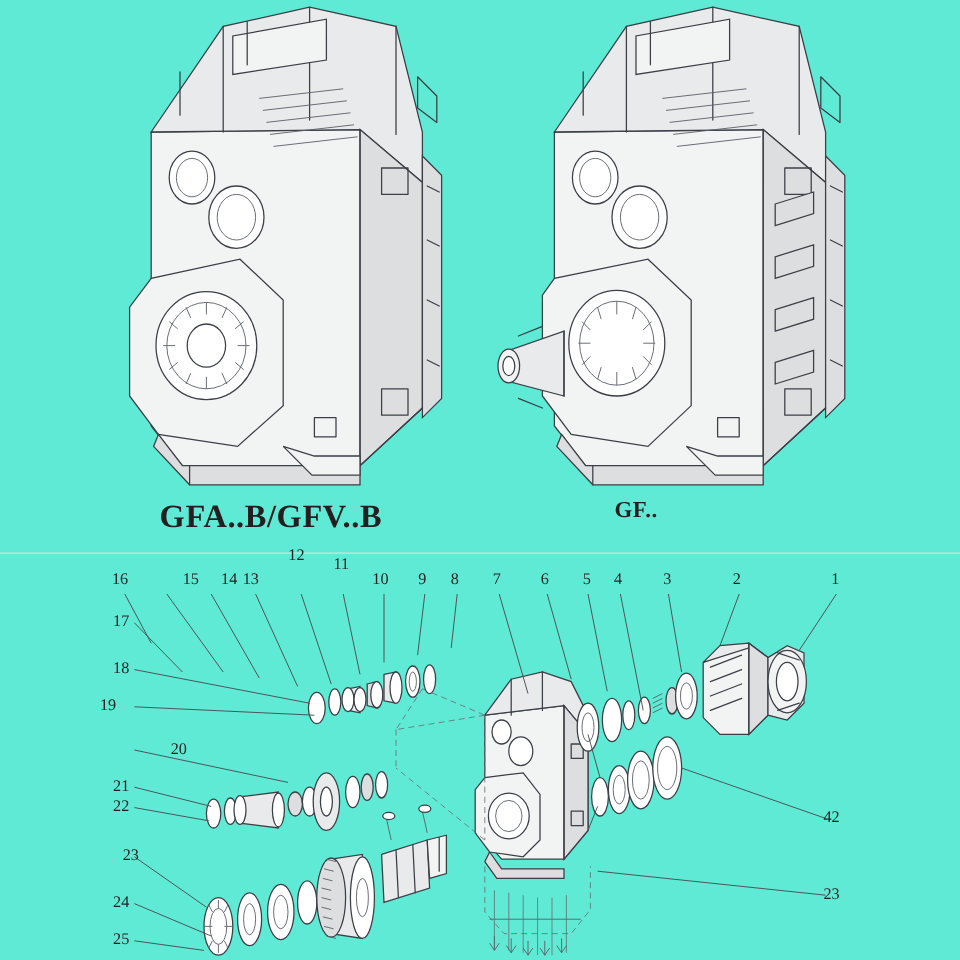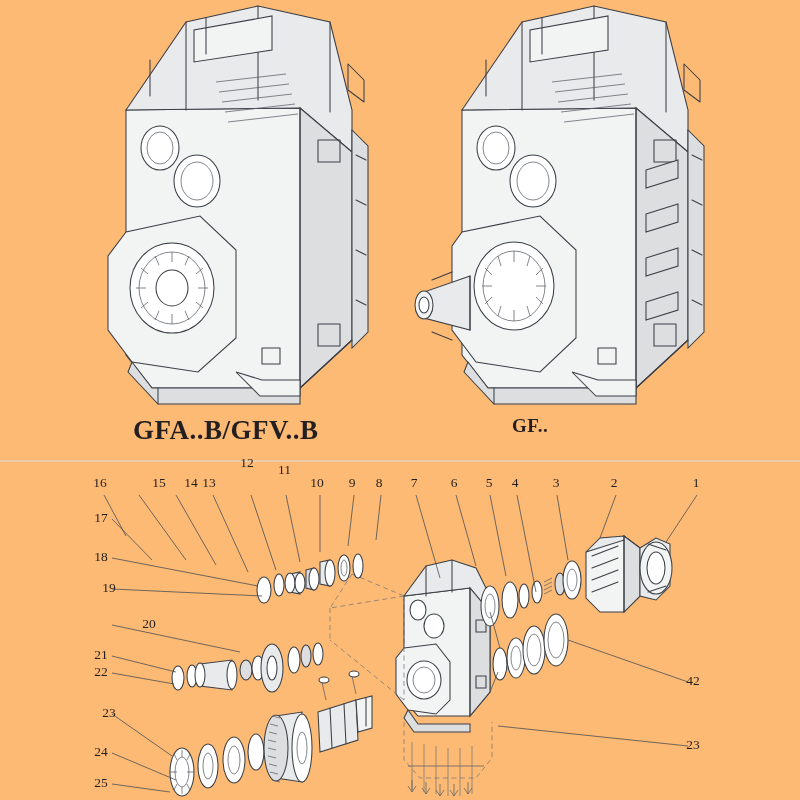--- a/index.html
+++ b/index.html
@@ -10,21 +10,21 @@
   body {
     width: 800px;
     height: 800px;
     overflow: hidden;
     font-family: "Liberation Serif", serif;
   }
   #page {
     position: relative;
     width: 800px;
     height: 800px;
-    background: #fdba74;
+    background: #5eead4;
   }
   .svg-layer {
     position: absolute;
     left: 0;
     top: 0;
     width: 800px;
     height: 800px;
   }
   .caption {
     position: absolute;
@@ -331,21 +331,21 @@
       <div class="callout-num" style="left: 371px; top: 475px; width: 16px;">8</div>
       <div class="callout-num" style="left: 406px; top: 475px; width: 16px;">7</div>
       <div class="callout-num" style="left: 446px; top: 475px; width: 16px;">6</div>
       <div class="callout-num" style="left: 481px; top: 475px; width: 16px;">5</div>
       <div class="callout-num" style="left: 507px; top: 475px; width: 16px;">4</div>
       <div class="callout-num" style="left: 548px; top: 475px; width: 16px;">3</div>
       <div class="callout-num" style="left: 606px; top: 475px; width: 16px;">2</div>
       <div class="callout-num" style="left: 688px; top: 475px; width: 16px;">1</div>
       <div class="callout-num" style="left: 93px; top: 510px; width: 16px;">17</div>
       <div class="callout-num" style="left: 93px; top: 549px; width: 16px;">18</div>
-      <div class="callout-num" style="left: 101px; top: 580px; width: 16px;">19</div>
+      <div class="callout-num" style="left: 82px; top: 580px; width: 16px;">19</div>
       <div class="callout-num" style="left: 93px; top: 616px; width: 16px; margin-left: 48px;">20</div>
       <div class="callout-num" style="left: 93px; top: 647px; width: 16px;">21</div>
       <div class="callout-num" style="left: 93px; top: 664px; width: 16px;">22</div>
       <div class="callout-num" style="left: 101px; top: 705px; width: 16px;">23</div>
       <div class="callout-num" style="left: 93px; top: 744px; width: 16px;">24</div>
       <div class="callout-num" style="left: 93px; top: 775px; width: 16px;">25</div>
       <div class="callout-num" style="left: 685px; top: 673px; width: 16px;">42</div>
       <div class="callout-num" style="left: 685px; top: 737px; width: 16px;">23</div>
     </div>
 

